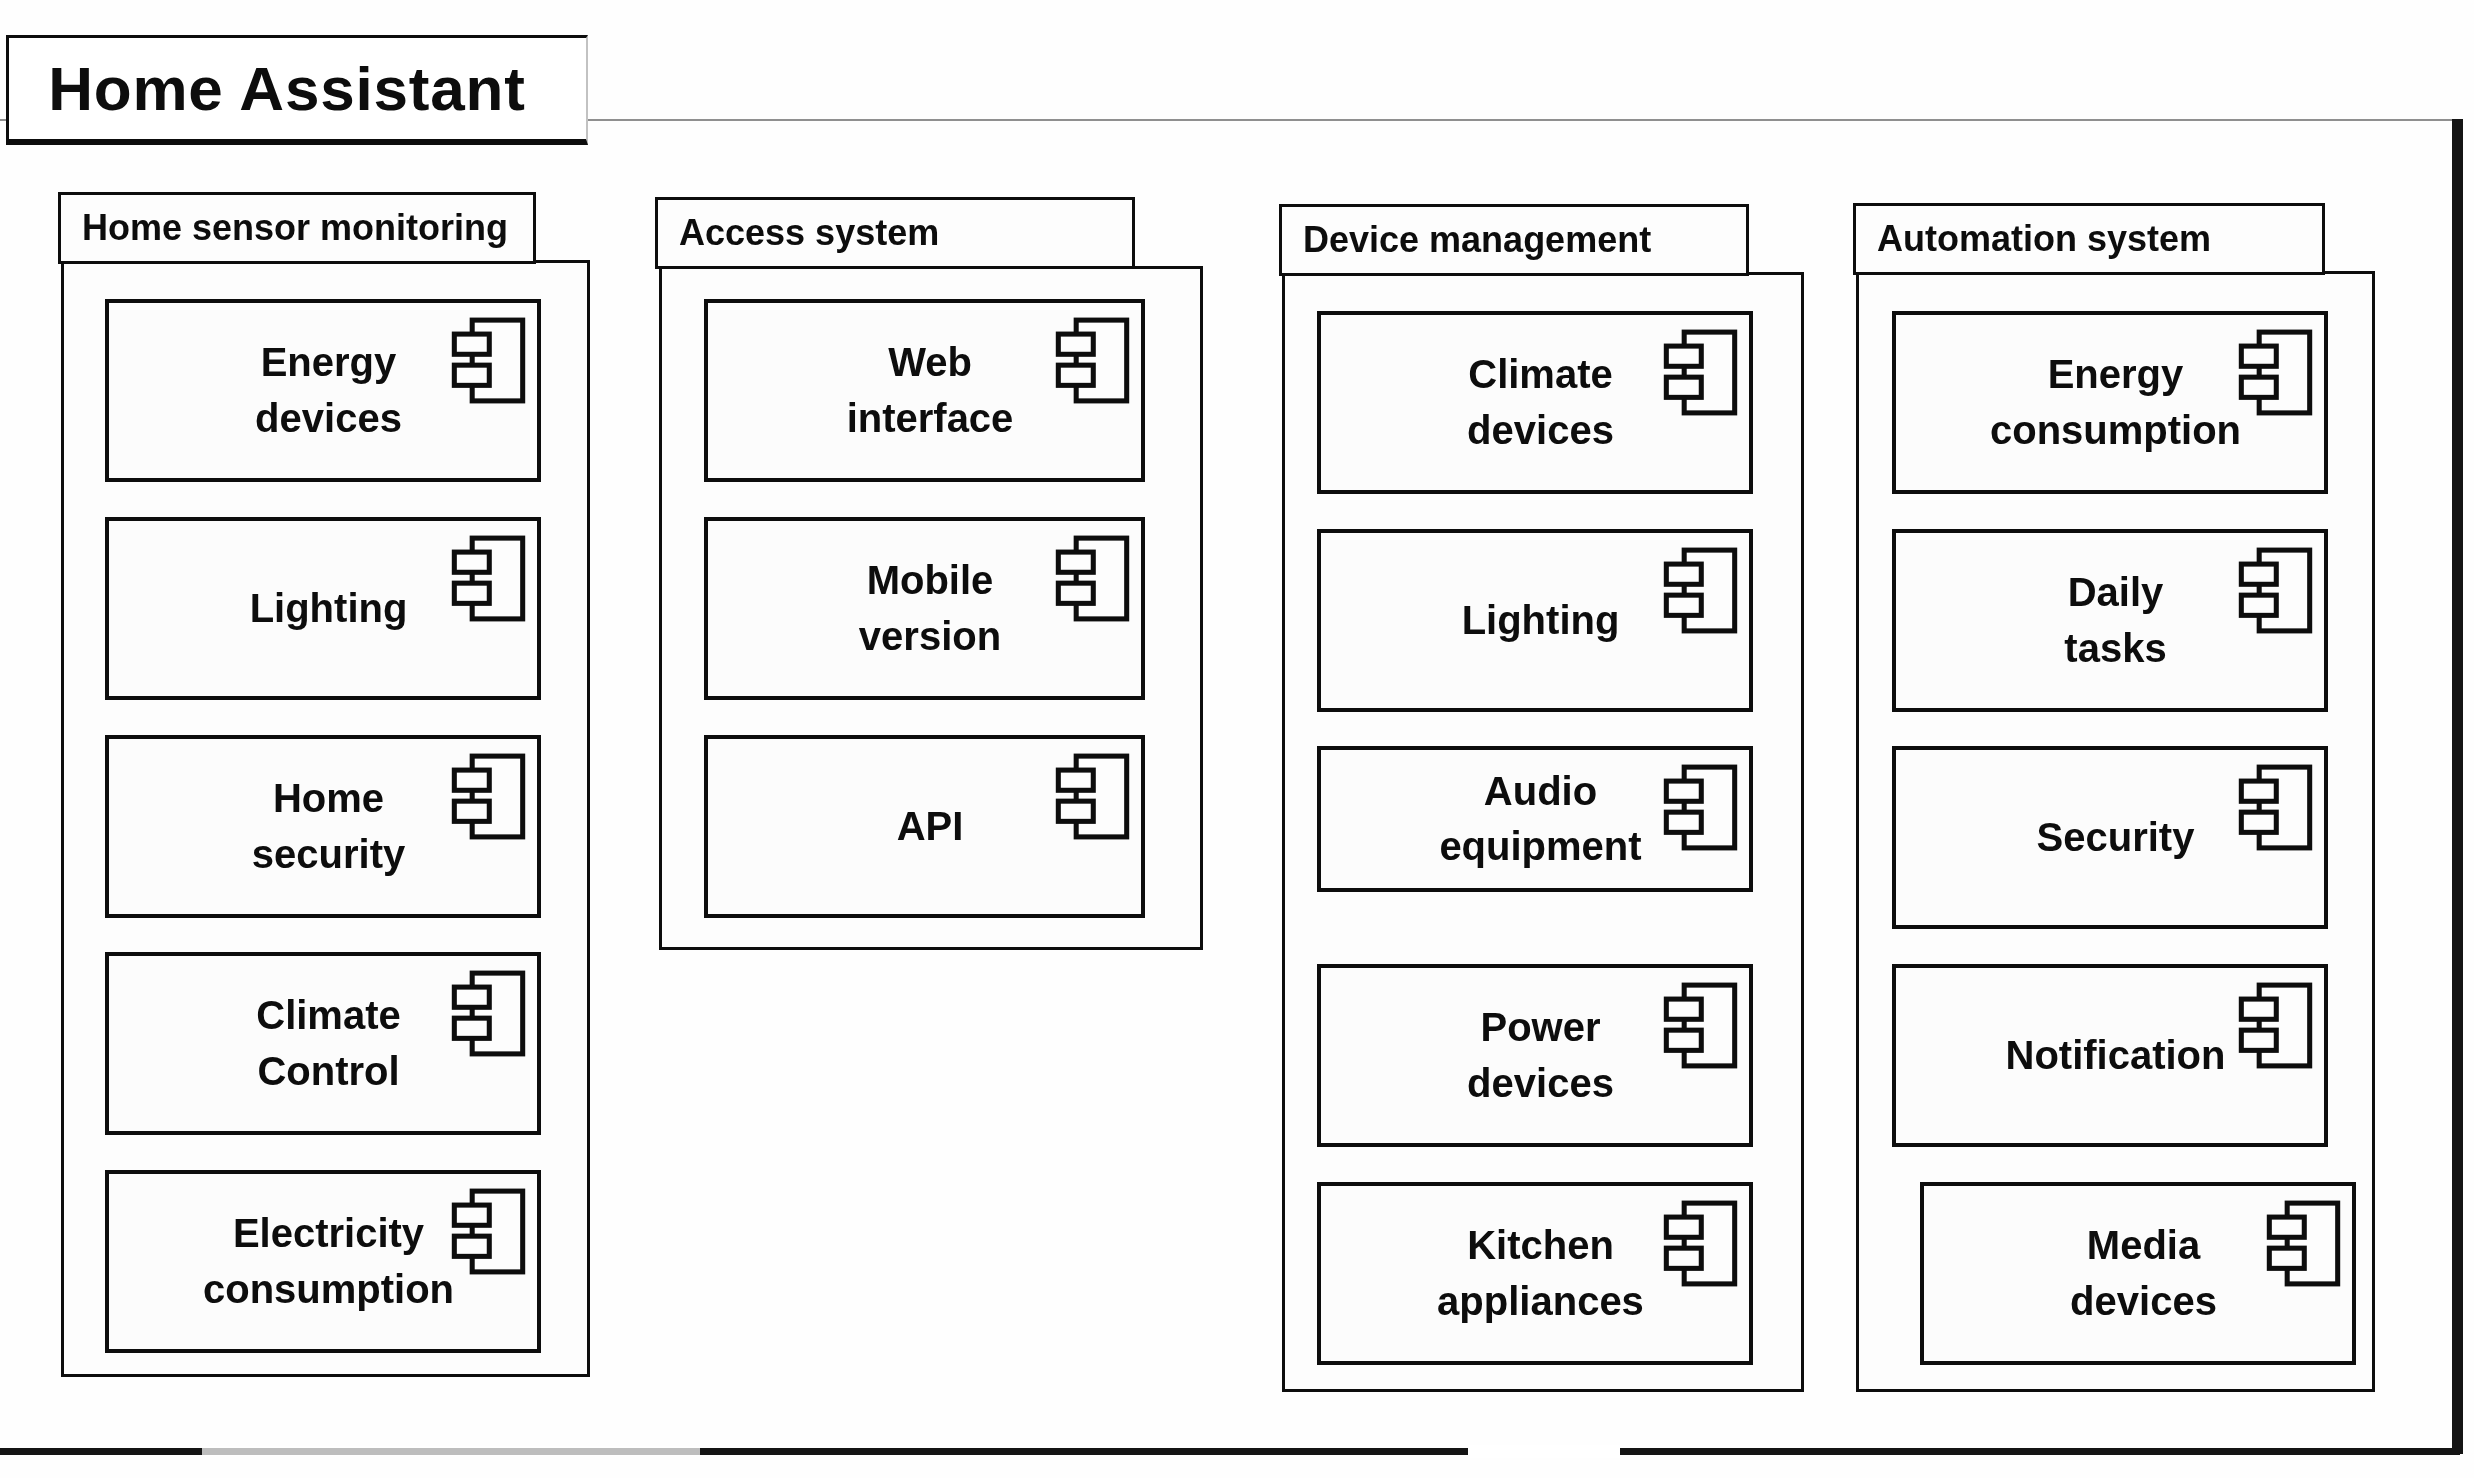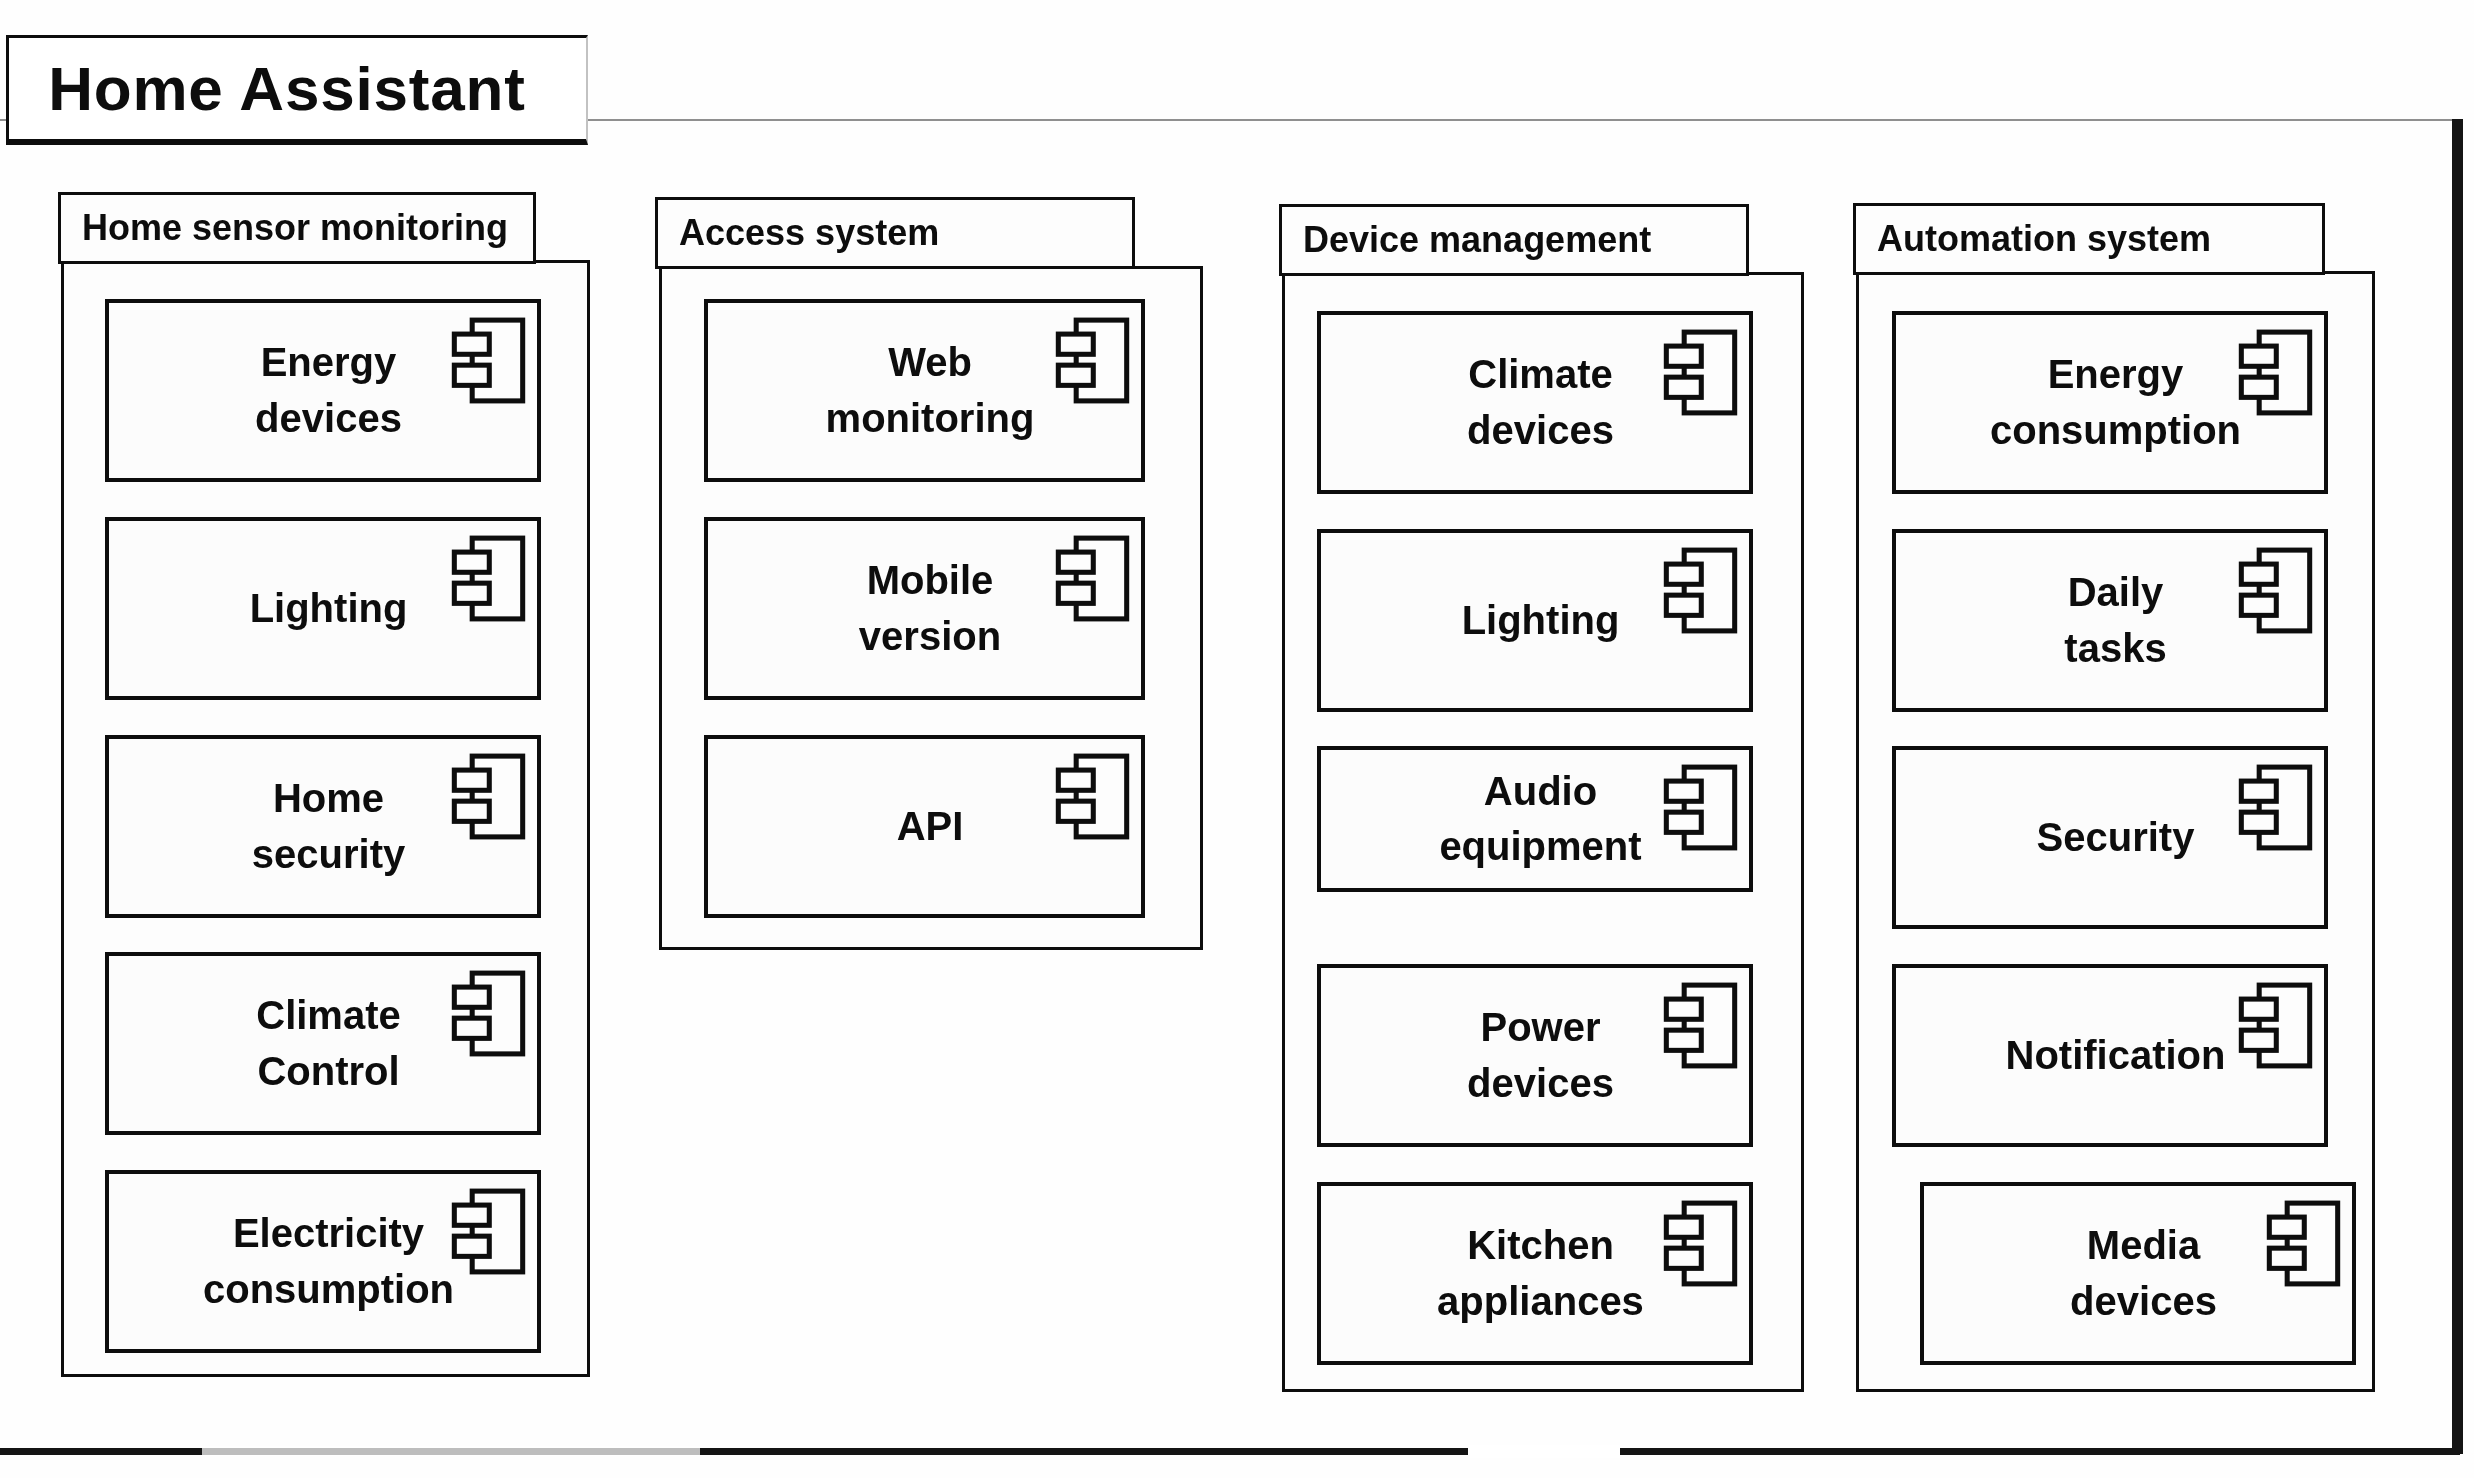--- a/index.html
+++ b/index.html
@@ -101,21 +101,21 @@
     <rect x="4" y="22" width="45" height="26"></rect>
     <rect x="4" y="62" width="45" height="26"></rect>
   </svg>
     </div>
     <div class="abs pkg-body" style="left: 659px; top: 266px; width: 544px; height: 684px;"></div>
     <div class="abs pkg-tab" style="left: 655px; top: 197px; width: 480px; height: 72px;">
       <span class="pkg-name">Access system</span>
     </div>
     <div class="abs comp" style="left: 704px; top: 299px; width: 441px; height: 183px;">
       <span class="comp-label">Web
-monitoring</span>
+interface</span>
       <svg class="comp-icon" viewBox="0 0 96 112" xmlns="http://www.w3.org/2000/svg" aria-hidden="true">
     <rect x="27" y="4" width="65" height="104"></rect>
     <rect x="4" y="22" width="45" height="26"></rect>
     <rect x="4" y="62" width="45" height="26"></rect>
   </svg>
     </div>
     <div class="abs comp" style="left: 704px; top: 517px; width: 441px; height: 183px;">
       <span class="comp-label">Mobile
 version</span>
       <svg class="comp-icon" viewBox="0 0 96 112" xmlns="http://www.w3.org/2000/svg" aria-hidden="true">

